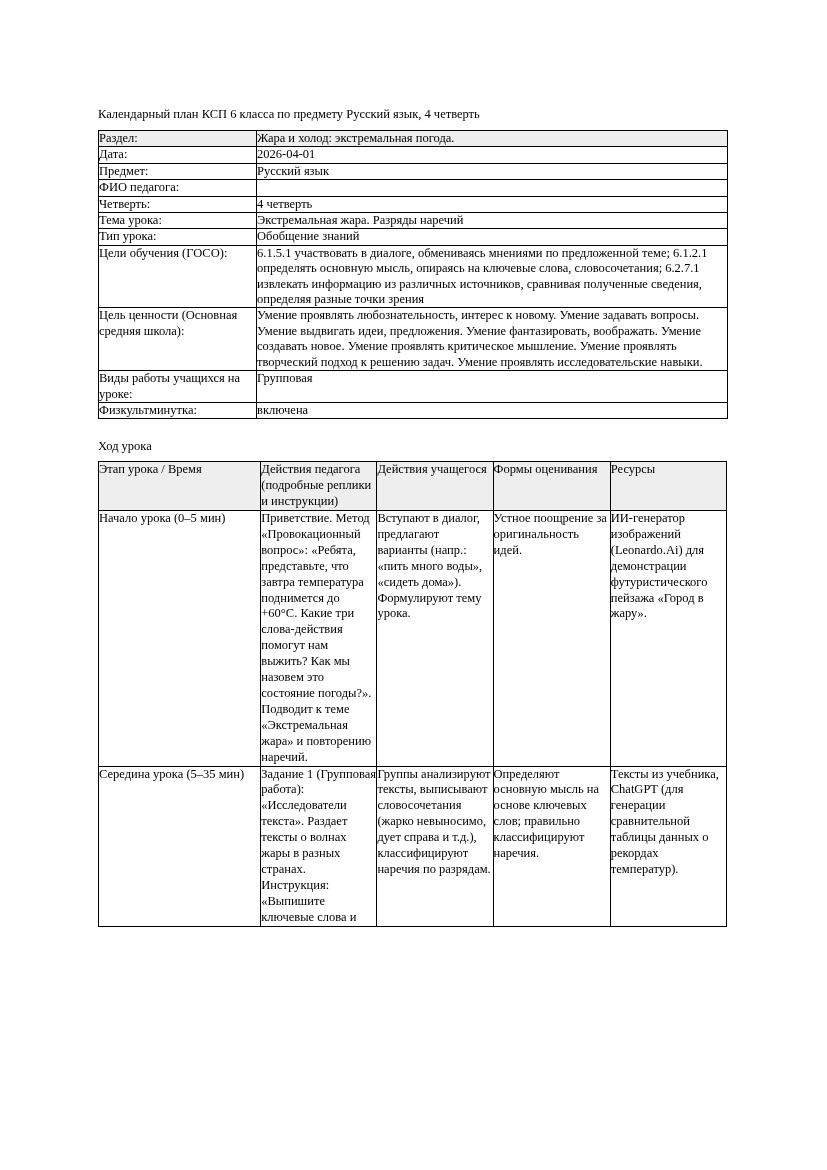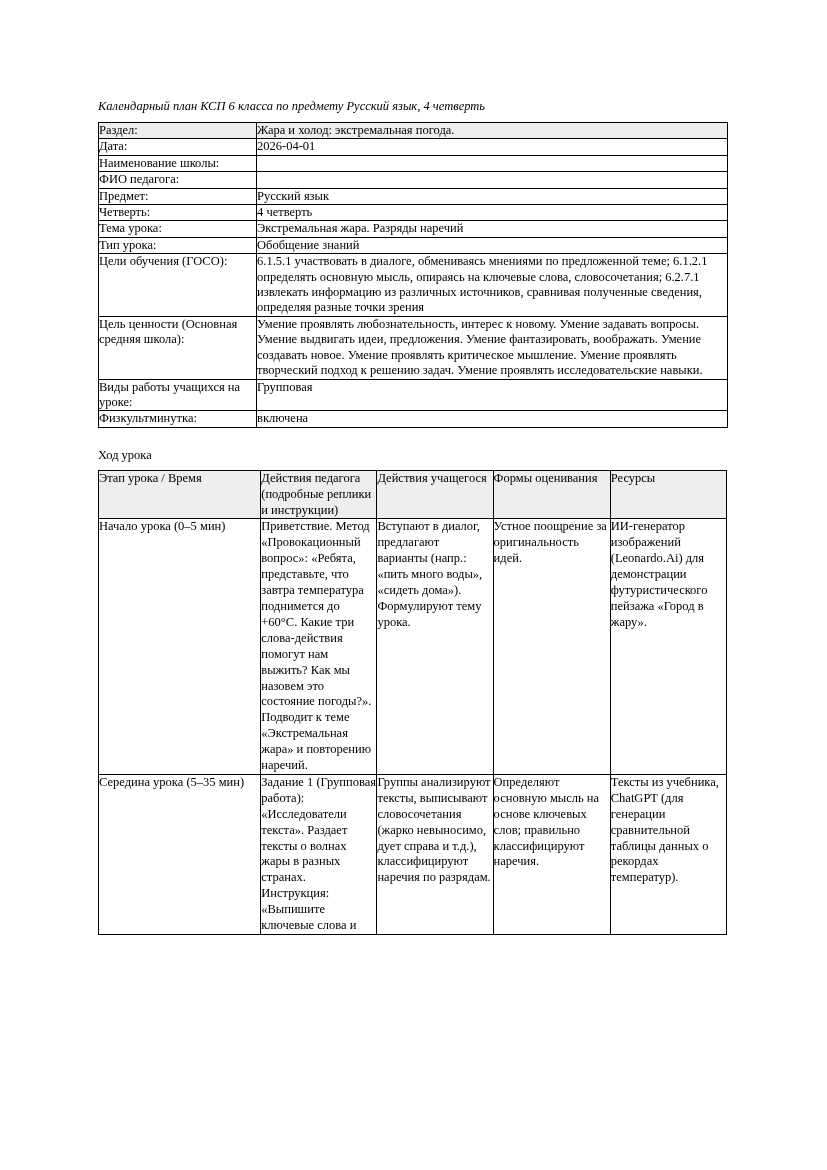--- a/index.html
+++ b/index.html
@@ -6,21 +6,21 @@
   html, body { margin: 0; padding: 0; }
   body {
     width: 827px; height: 1170px;
     background: #ffffff;
     color: #000000;
     font-family: "Liberation Serif", "DejaVu Serif", serif;
     font-size: 12.5px;
     overflow: hidden;
   }
   .page { padding: 99px 100px 0 98px; }
-  .doc-title { line-height: 14px; margin: 0 0 9px 0; font-style: italic; }
+  .doc-title { line-height: 14px; margin: 8px 0 9px 0; }
 
   table {
     border-collapse: collapse;
     table-layout: fixed;
     width: 629px;
   }
   td {
     border: 1px solid var(--border-color, #000);
     padding: 0 0;
     vertical-align: top;
@@ -58,30 +58,26 @@
     <tbody>
       <tr class="shaded">
         <td>Раздел:</td>
         <td>Жара и холод: экстремальная погода.</td>
       </tr>
       <tr>
         <td>Дата:</td>
         <td>2026-04-01</td>
       </tr>
       <tr>
-        <td>Наименование школы:</td>
-        <td></td>
+        <td>Предмет:</td>
+        <td>Русский язык</td>
       </tr>
       <tr>
         <td>ФИО педагога:</td>
         <td></td>
-      </tr>
-      <tr>
-        <td>Предмет:</td>
-        <td>Русский язык</td>
       </tr>
       <tr>
         <td>Четверть:</td>
         <td>4 четверть</td>
       </tr>
       <tr>
         <td>Тема урока:</td>
         <td>Экстремальная жара. Разряды наречий</td>
       </tr>
       <tr>

